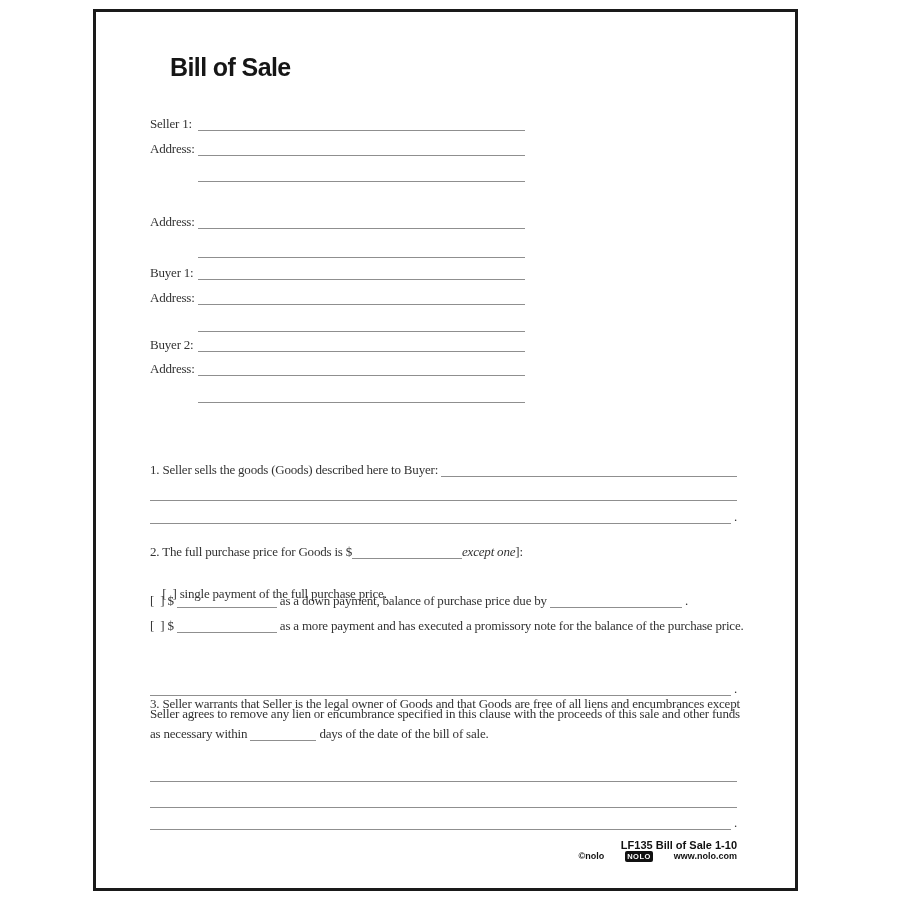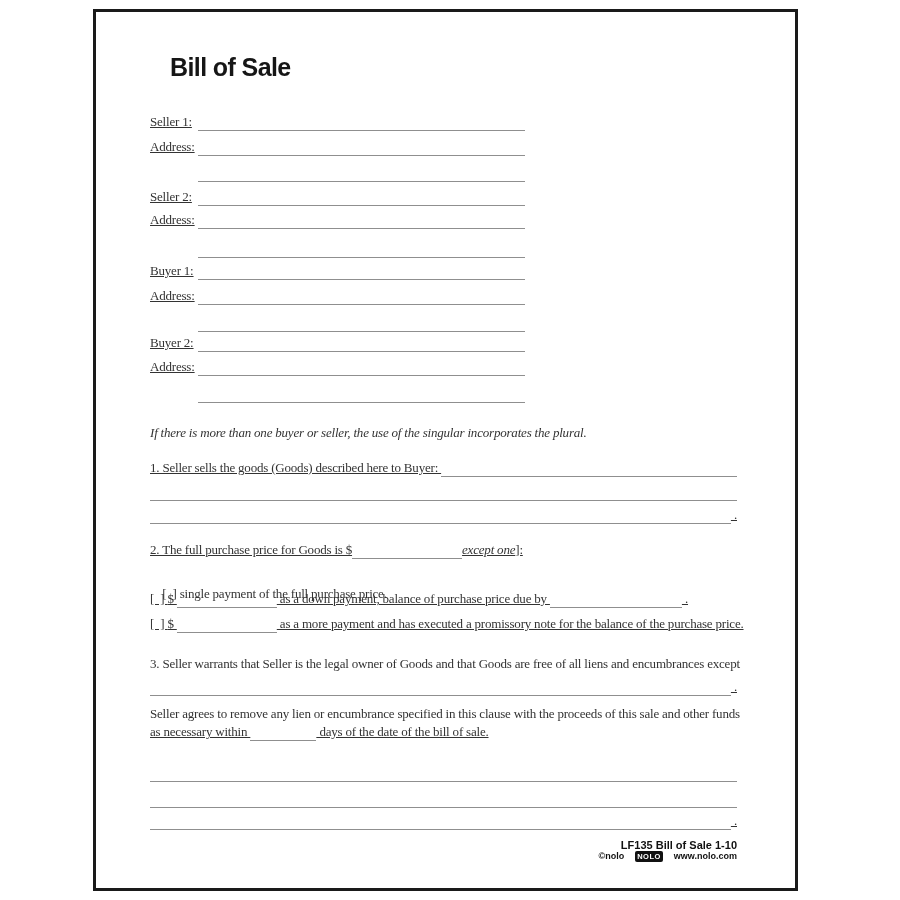--- a/index.html
+++ b/index.html
@@ -8,41 +8,41 @@
     position:absolute;left:93px;top:9px;width:699px;height:876px;
     border:3px solid #1a1a1a;background:#fff;
   }
   .title{
     position:absolute;left:54px;top:43px;
     font-family:"Liberation Sans", sans-serif;font-weight:700;
     font-size:25px;letter-spacing:-0.6px;color:#161616;line-height:1;margin-left:20px;
   }
   .row{
     position:absolute;left:54px;right:58px;height:17px;
-    display:flex;
-    font-size:13px;letter-spacing:-0.2px;line-height:15px;text-decoration:underline;
+    display:flex;align-items:flex-end;
+    font-size:13px;letter-spacing:-0.2px;line-height:15px;
   }
   .row span{white-space:pre;}
   .party{width:375px;right:auto;}
   .cont{left:102px;width:327px;right:auto;}
   .lbl{width:48px;flex:none;}
   .ul{border-bottom:1px solid #8f8f8f;align-self:stretch;flex:none;}
   .grow{flex:1 1 auto;}
   .w110{width:110px;} .w100{width:100px;} .w132{width:132px;} .w66{width:66px;}
   .textrow{
     position:absolute;left:54px;right:58px;
     font-size:13px;letter-spacing:-0.2px;line-height:16px;white-space:pre;
   }
   .it{font-style:italic;}
   .footer{
     position:absolute;right:58px;top:828px;text-align:right;
     font-family:"Liberation Sans", sans-serif;font-weight:700;color:#111;
   }
   .f1{font-size:11px;line-height:10px;}
-  .f2{font-size:9px;line-height:12px;display:flex;align-items:center;gap:11px;justify-content:flex-end;}
+  .f2{font-size:9px;line-height:12px;display:flex;align-items:center;gap:21px;justify-content:flex-end;}
   .badge{
     background:#111;color:#fff;font-size:7.5px;line-height:9px;
     padding:1px 2px;border-radius:2px;letter-spacing:0.5px;
   }
 </style>
 </head>
 <body>
 
 <div class="page">
 
@@ -53,24 +53,20 @@
     <span class="ul grow"></span>
   </div>
   <div class="row party" style="top:127px">
     <span class="lbl">Address:</span>
     <span class="ul grow"></span>
   </div>
   <div class="row cont" style="top:153px">
     <span class="ul grow"></span>
   </div>
 
-  <div class="row party" style="top:177px">
-    <span class="lbl">Seller 2:</span>
-    <span class="ul grow"></span>
-  </div>
   <div class="row party" style="top:200px">
     <span class="lbl">Address:</span>
     <span class="ul grow"></span>
   </div>
   <div class="row cont" style="top:229px">
     <span class="ul grow"></span>
   </div>
 
   <div class="row party" style="top:251px">
     <span class="lbl">Buyer 1:</span>
@@ -89,21 +85,20 @@
     <span class="ul grow"></span>
   </div>
   <div class="row party" style="top:347px">
     <span class="lbl">Address:</span>
     <span class="ul grow"></span>
   </div>
   <div class="row cont" style="top:374px">
     <span class="ul grow"></span>
   </div>
 
-  <div class="textrow it" style="top:413px">If there is more than one buyer or seller, the use of the singular incorporates the plural.</div>
 
   <div class="row" style="top:448px">
     <span>1. Seller sells the goods (Goods) described here to Buyer: </span>
     <span class="ul grow"></span>
   </div>
   <div class="row" style="top:472px">
     <span class="ul grow"></span>
   </div>
   <div class="row" style="top:495px">
     <span class="ul grow"></span>
@@ -130,21 +125,21 @@
     <span> .</span>
   </div>
 
   <div class="row" style="top:604px">
     <span>[  ] </span>
     <span>$ </span>
     <span class="ul w100"></span>
     <span> as a more payment and has executed a promissory note for the balance of the purchase price.</span>
   </div>
 
-  <div class="textrow" style="top:644px">3. Seller warrants that Seller is the legal owner of Goods and that Goods are free of all liens and encumbrances except</div>
+  <div class="textrow" style="top:684px">3. Seller warrants that Seller is the legal owner of Goods and that Goods are free of all liens and encumbrances except</div>
   <div class="row" style="top:667px">
     <span class="ul grow"></span>
     <span> .</span>
   </div>
   <div class="textrow" style="top:694px">Seller agrees to remove any lien or encumbrance specified in this clause with the proceeds of this sale and other funds</div>
   <div class="row" style="top:712px">
     <span>as necessary within </span>
     <span class="ul w66"></span>
     <span> days of the date of the bill of sale.</span>
   </div>

